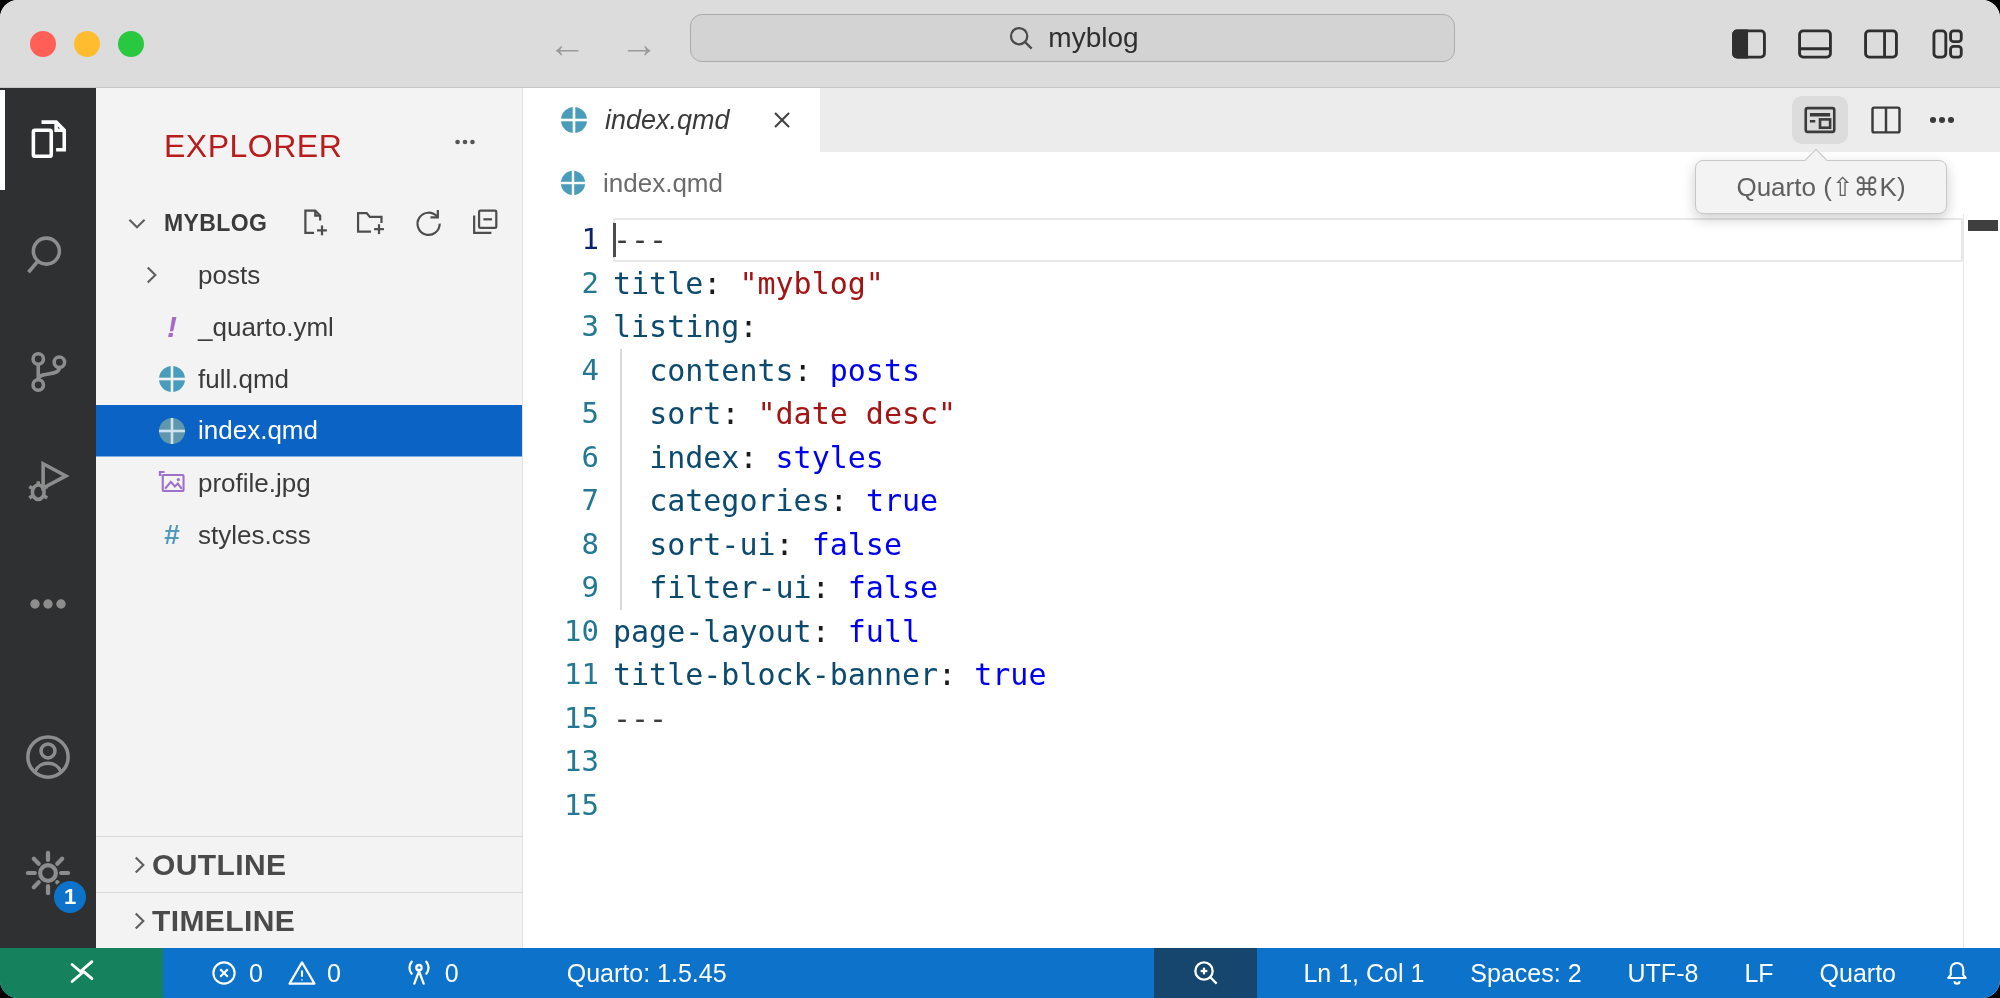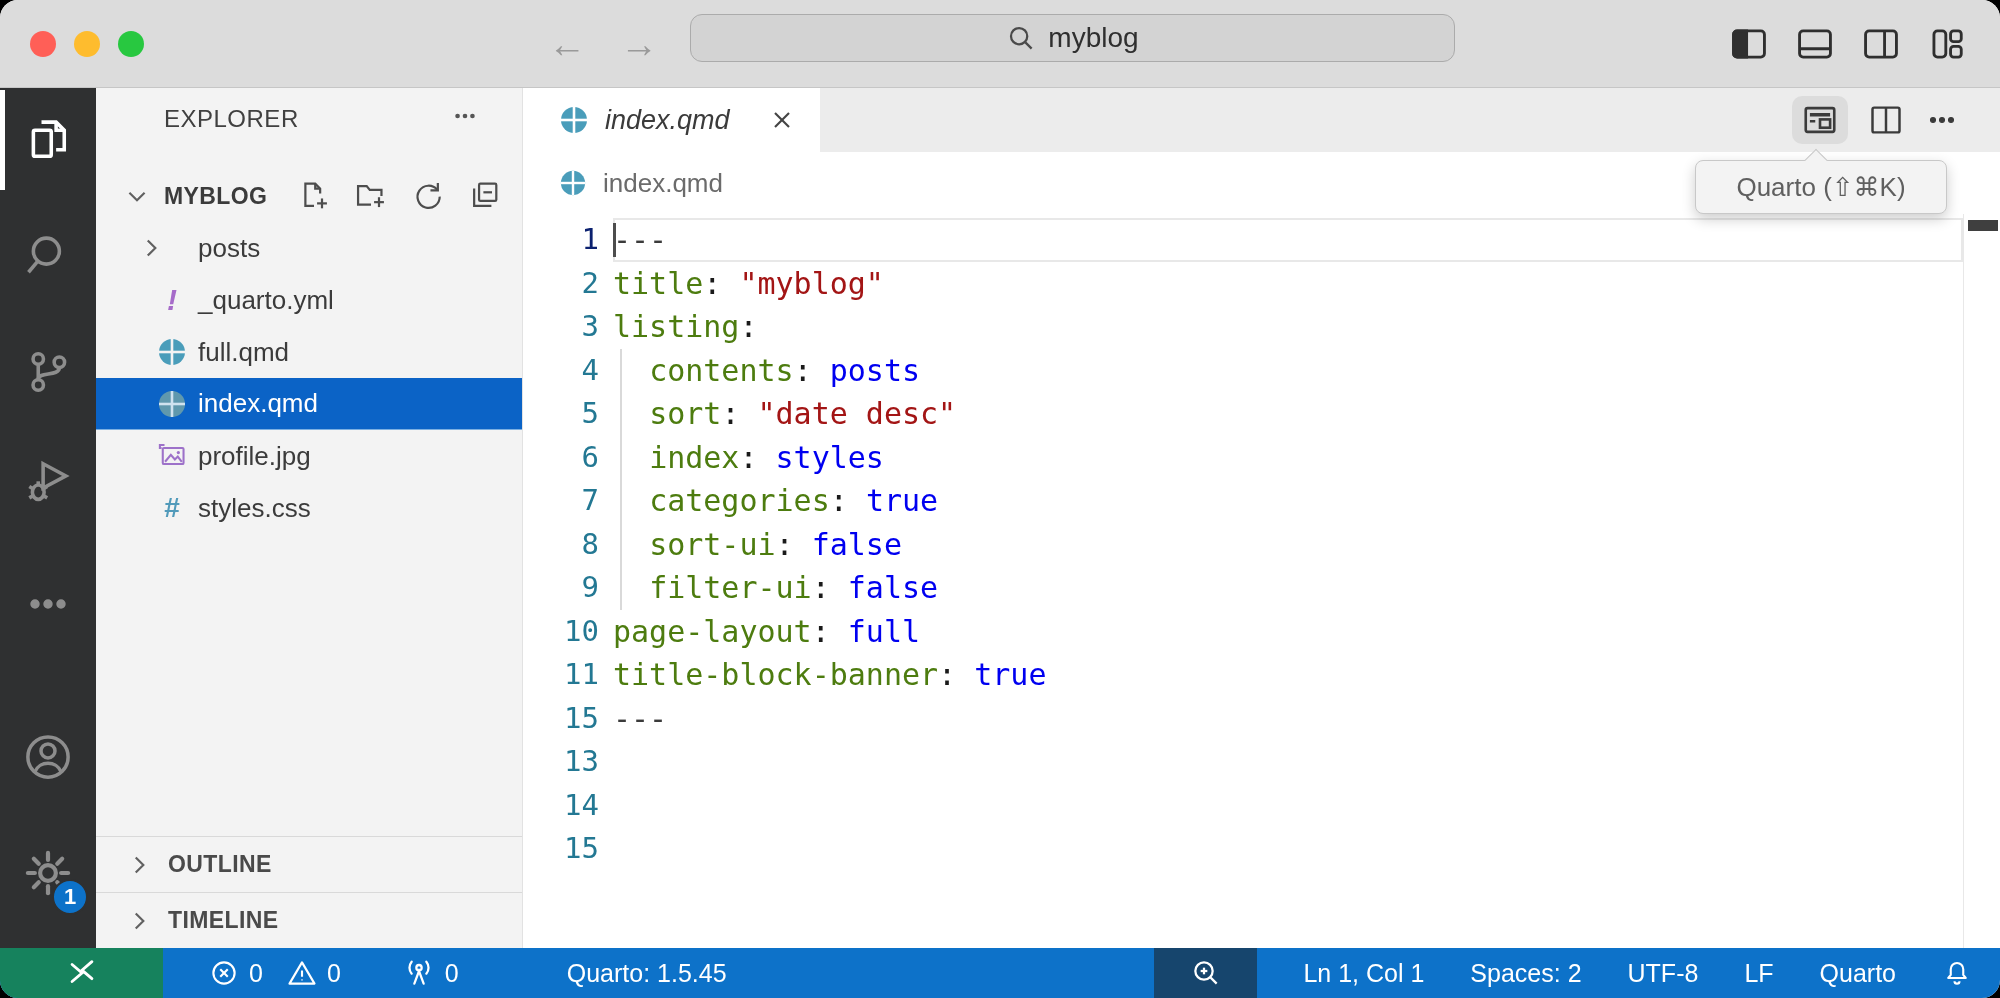--- a/index.html
+++ b/index.html
@@ -23,36 +23,36 @@
   
   .activitybar { position:relative; width:96px; background:#2f3031; flex:none; }
   .ab-item { position:absolute; left:0; width:96px; height:104px; display:flex; align-items:center; justify-content:center; color:#8d8d8d; }
   .ab-item svg { stroke:#8d8d8d; }
   .ab-item.active svg { stroke:#ffffff; }
   .ab-indicator { position:absolute; left:0; top:2px; width:5px; height:100px; background:#fff; }
   .ab-badge { position:absolute; right:8px; bottom:10px; min-width:36px; height:36px; border-radius:50%; background:#0d72c9; color:#fff; font-size:22px; font-weight:bold; display:flex; align-items:center; justify-content:center; border:2px solid #2f3031; }
 
   
   .sidebar { position:relative; width:427px; background:#f3f3f3; border-right:1px solid #e2e2e2; flex:none; overflow:hidden; }
-  .sb-title { height:62px; display:flex; align-items:center; padding:0 40px 0 68px; color:#404040; font-size:24px; letter-spacing:.5px; }
+  .sb-title { height:62px; display:flex; align-items:center; padding:0 40px 0 68px; color:#b91c1c; font-size:32px; letter-spacing:.5px;margin-top:27px; }
   .sb-title .more { margin-left:auto; color:#555; }
   .section-header { margin-top:20px; height:52px; display:flex; align-items:center; padding-left:28px; }
   .section-header .label { font-weight:bold; font-size:23px; color:#3b3b3b; letter-spacing:.4px; margin-left:14px; }
   .section-actions { margin-left:auto; display:flex; gap:24px; padding-right:22px; }
   .section-actions svg { stroke:#4d4d4d; }
   .tree-row { height:52px; display:flex; align-items:center; color:#3b3b3b; font-size:26px; position:relative; }
   .tree-row .chev { position:absolute; left:42px; display:flex; }
   .tree-row .ficon { position:absolute; left:58px; width:36px; display:flex; justify-content:center; }
   .tree-row .fname { position:absolute; left:102px; white-space:nowrap; }
   .tree-row.selected { background:#0b63c6; color:#fff; border-bottom:1px solid #7cb0e2; }
   .glyph-yaml { color:#a66bc9; font-weight:bold; font-size:30px; font-style:italic; }
   .glyph-css { color:#519aba; font-weight:bold; font-size:28px; }
   .sb-bottom { position:absolute; left:0; right:0; bottom:0; }
   .sb-bottom .bsec { height:56px; border-top:1px solid #d9d9d9; display:flex; align-items:center; padding-left:30px; }
-  .sb-bottom .bsec .label { font-weight:bold; font-size:23px; color:#4a4a4a; letter-spacing:.4px; margin-left:16px; }
+  .sb-bottom .bsec .label { font-weight:bold; font-size:30px; color:#4a4a4a; letter-spacing:.4px; }
   .chevron { stroke:#616161; }
 
   
   .editor { position:relative; flex:1; background:#fff; display:flex; flex-direction:column; }
   .tabbar { height:64px; background:#ececec; display:flex; position:relative; flex:none; }
   .tab { width:297px; background:#fff; display:flex; align-items:center; padding:0 24px 0 36px; gap:16px; }
   .tab .tabname { font-style:italic; font-size:27px; color:#3b3b3b; }
   .tab .close { margin-left:auto; display:flex; }
   .editor-actions { position:absolute; right:40px; top:0; height:64px; display:flex; align-items:center; gap:20px; }
   .editor-actions svg { stroke:#3b3b3b; }
@@ -65,21 +65,21 @@
 
   
   .code-region { position:relative; flex:1; padding-top:4px; overflow:hidden; font-family:"DejaVu Sans Mono","Liberation Mono",monospace; }
   .code-line { display:flex; height:43.5px; line-height:43.5px; font-size:30px; }
   .gutter-num { width:90px; flex:none; text-align:right; padding-right:14px; color:#237893; font-size:29px; }
   .code-line.current .gutter-num { color:#0b216f; }
   .line-content { position:relative; width:1350px; flex:none; white-space:pre; }
   .cur-box { position:absolute; left:0; right:0; top:0; bottom:0; border:2px solid #e8e8e8; }
   .cursor { position:absolute; left:0; top:5px; bottom:5px; width:3px; background:#4d4d4d; }
   .guide { position:absolute; left:7px; top:0; bottom:0; border-left:2px solid #d9d9d9; }
-  .tok-meta { color:#3b3b3b; } .tok-key { color:#4d7c0f; } .tok-punct { color:#1a1a1a; }
+  .tok-meta { color:#3b3b3b; } .tok-key { color:#0c4a6e; } .tok-punct { color:#1a1a1a; }
   .tok-string { color:#a31515; } .tok-value { color:#0000f0; } .tok-plain { color:#000; }
   .ruler { position:absolute; top:0; right:0; bottom:0; width:37px; border-left:1px solid #e8e8e8; }
   .ruler .cursor-mark { position:absolute; top:6px; left:4px; right:2px; height:11px; background:#3f3f3f; }
 
   
   .statusbar { height:50px; background:#0d72c9; display:flex; align-items:center; color:#fff; font-size:25px; }
   .statusbar svg { stroke:#fff; }
   .remote { width:163px; height:50px; background:#16825d; display:flex; align-items:center; justify-content:center; flex:none; }
   .sb-group { display:flex; align-items:center; gap:10px; }
   .zoombox { width:103px; height:50px; background:#16456d; display:flex; align-items:center; justify-content:center; }
@@ -421,24 +421,20 @@
             </div>
             <div class="code-line">
               <span class="gutter-num">15</span>
               <span class="line-content"><span class="tok-meta">---</span></span>
             </div>
             <div class="code-line">
               <span class="gutter-num">13</span>
               <span class="line-content"></span>
             </div>
             <div class="code-line">
-              <span class="gutter-num">14</span>
-              <span class="line-content"></span>
-            </div>
-            <div class="code-line">
               <span class="gutter-num">15</span>
               <span class="line-content"></span>
             </div>
           </div>
         <div class="ruler">
           <div class="cursor-mark"></div>
         </div>
       </div>
     </div>
   </div>

